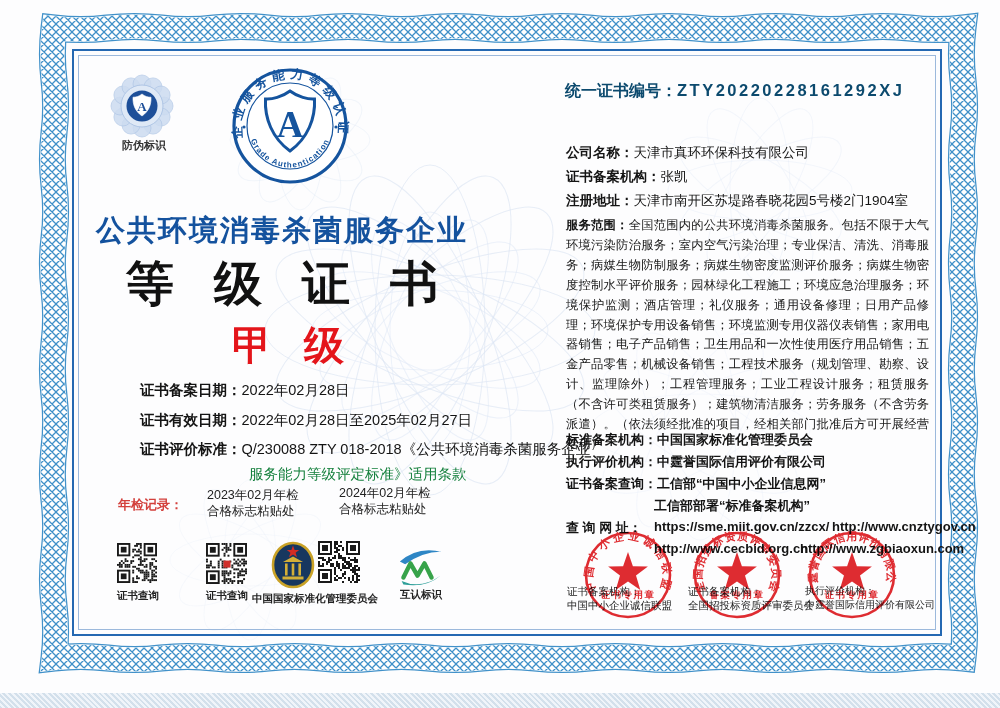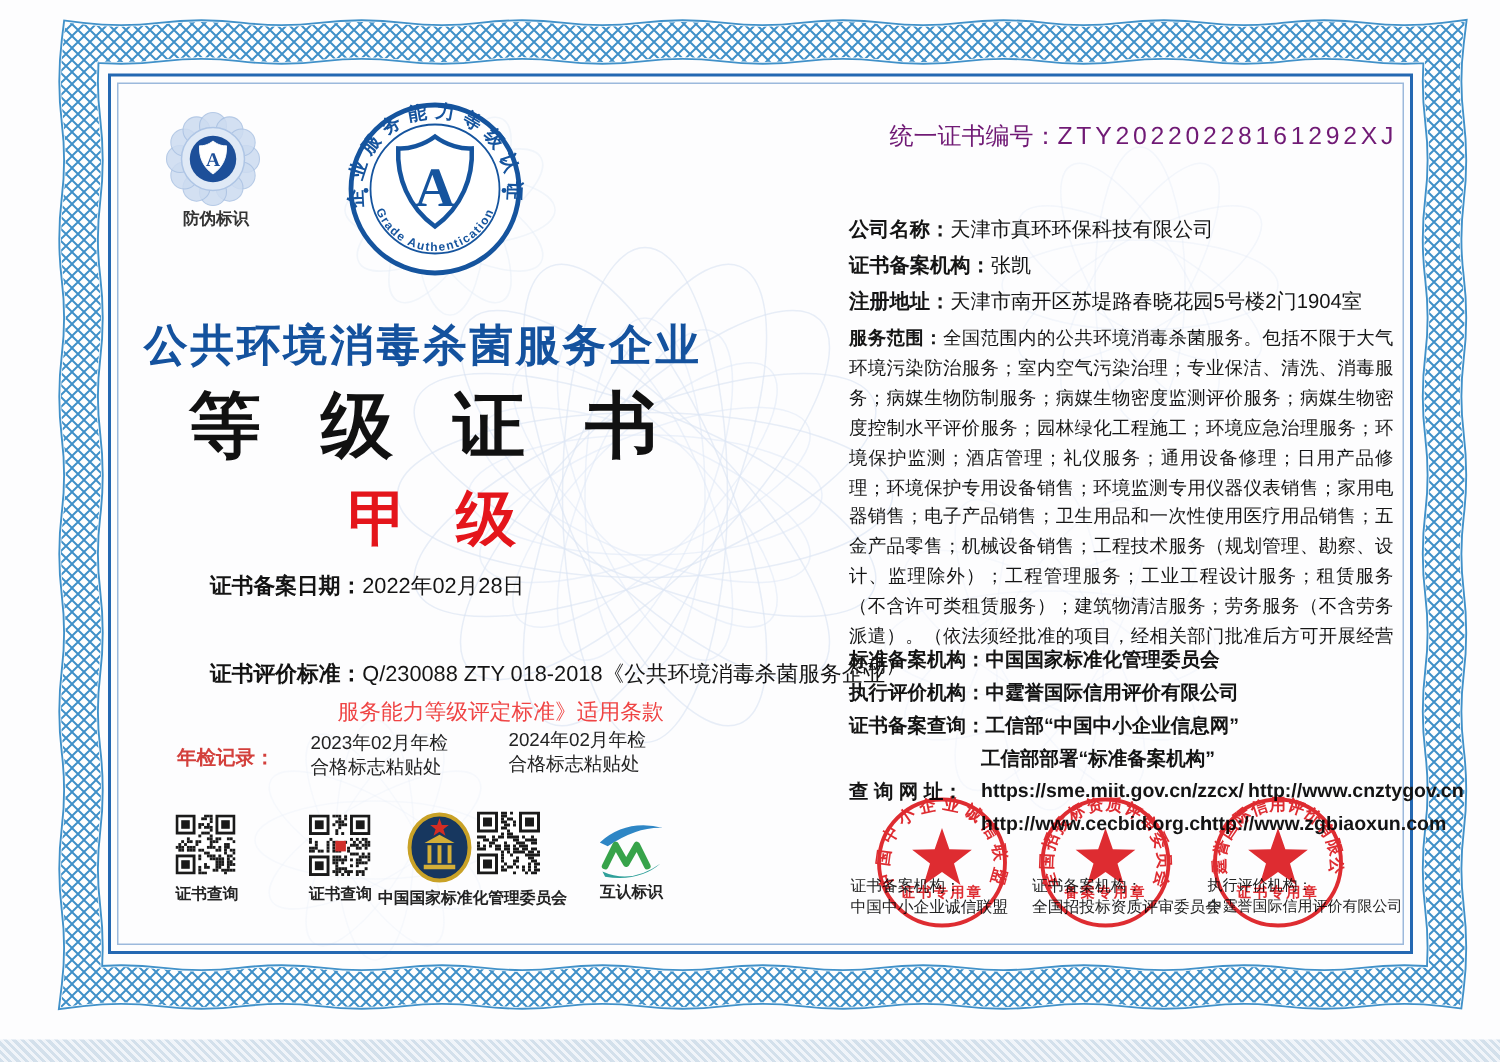--- a/index.html
+++ b/index.html
@@ -15,27 +15,27 @@
   .frame-inner{left:78px;top:55px;width:856px;height:573px;border:1px solid #9cb9dc;}
   
   .antifake-label{left:104px;top:138px;width:80px;text-align:center;font-size:11px;font-weight:bold;color:#333;}
   .title1{left:78px;top:211px;width:408px;text-align:center;font-size:29px;font-weight:bold;color:#14529e;letter-spacing:2px;}
   .title2{left:78px;top:252px;width:408px;text-align:center;font-size:48px;font-weight:800;color:#111;
           letter-spacing:40px;text-indent:40px;white-space:nowrap;}
   .grade{left:78px;top:318px;width:420px;text-align:center;font-size:40px;font-weight:bold;color:#e4151b;
          letter-spacing:32px;text-indent:32px;white-space:nowrap;}
   .detail-row{left:140px;font-size:14.5px;color:#141414;white-space:nowrap;}
   .detail-row b{font-weight:700;}
-  .detail-cont{left:225px;font-size:14.5px;color:#ef4444;white-space:nowrap;text-align:center;}
+  .detail-cont{left:249px;font-size:14.5px;color:#15803d;white-space:nowrap;text-align:center;}
   .check-label{left:118px;top:496px;font-size:13px;font-weight:bold;color:#d3403c;}
   .check-entry{width:140px;font-size:12.5px;font-weight:400;color:#222;line-height:15.5px;}
   .qr{background:#fff;}
   .qr-label{font-size:10.5px;font-weight:bold;color:#222;text-align:center;}
   
-  .certno{left:593px;top:81px;width:372px;font-size:16px;font-weight:400;white-space:nowrap;color:#701a75;}
+  .certno{left:565px;top:81px;width:372px;font-size:16px;font-weight:700;white-space:nowrap;color:#0c4a6e;}
   .certno .num{letter-spacing:2.5px;font-size:16.5px;}
   .co-row{left:566px;font-size:13.5px;white-space:nowrap;color:#141414;margin-top:16px;}
   .co-row b{font-weight:800;}
   .scope{left:566px;top:216px;width:363px;font-size:12.3px;line-height:19.9px;text-align:justify;color:#161616;font-weight:500;}
   .scope b{font-weight:800;}
   .reg-row{left:566px;font-size:13px;white-space:nowrap;color:#141414;font-weight:600;}
   .reg-row b{font-weight:700;}
   .reg-ind{left:654px;font-size:13px;white-space:nowrap;color:#141414;font-weight:600;}
   .url{font-size:13px;font-weight:600;color:#141414;white-space:nowrap;}
   
@@ -148,20 +148,23 @@
       <path d="M60,25 C68,31 78,33.5 84.5,33 C85.5,52 78,72 60,85 C42,72 34.5,52 35.5,33 C42,33.5 52,31 60,25 Z" fill="#ffffff" stroke="#15549e" stroke-width="3"></path>
       <text x="60" y="71" text-anchor="middle" font-size="37" font-weight="bold" fill="#15549e" font-family="Liberation Serif, DejaVu Serif, serif">A</text>
     </svg>
 
     <div class="abs title1">公共环境消毒杀菌服务企业</div>
     <div class="abs title2">等级证书</div>
     <div class="abs grade">甲级</div>
 
     <div class="abs detail-row" style="top:381px;">
       <b>证书备案日期：</b><span>2022年02月28日</span>
+    </div>
+    <div class="abs detail-row" style="top:411px;">
+      <b>证书有效日期：</b><span>2022年02月28日至2025年02月27日</span>
     </div>
     <div class="abs detail-row" style="top:440px;">
       <b>证书评价标准：</b><span>Q/230088 ZTY 018-2018《公共环境消毒杀菌服务企业</span>
     </div>
     <div class="abs detail-cont" style="top:465px;">服务能力等级评定标准》适用条款</div>
 
     <div class="abs check-label">年检记录：</div>
     <div class="abs check-entry" style="left:207px;top:488px;">
       <div>2023年02月年检</div>
       <div>合格标志粘贴处</div>

